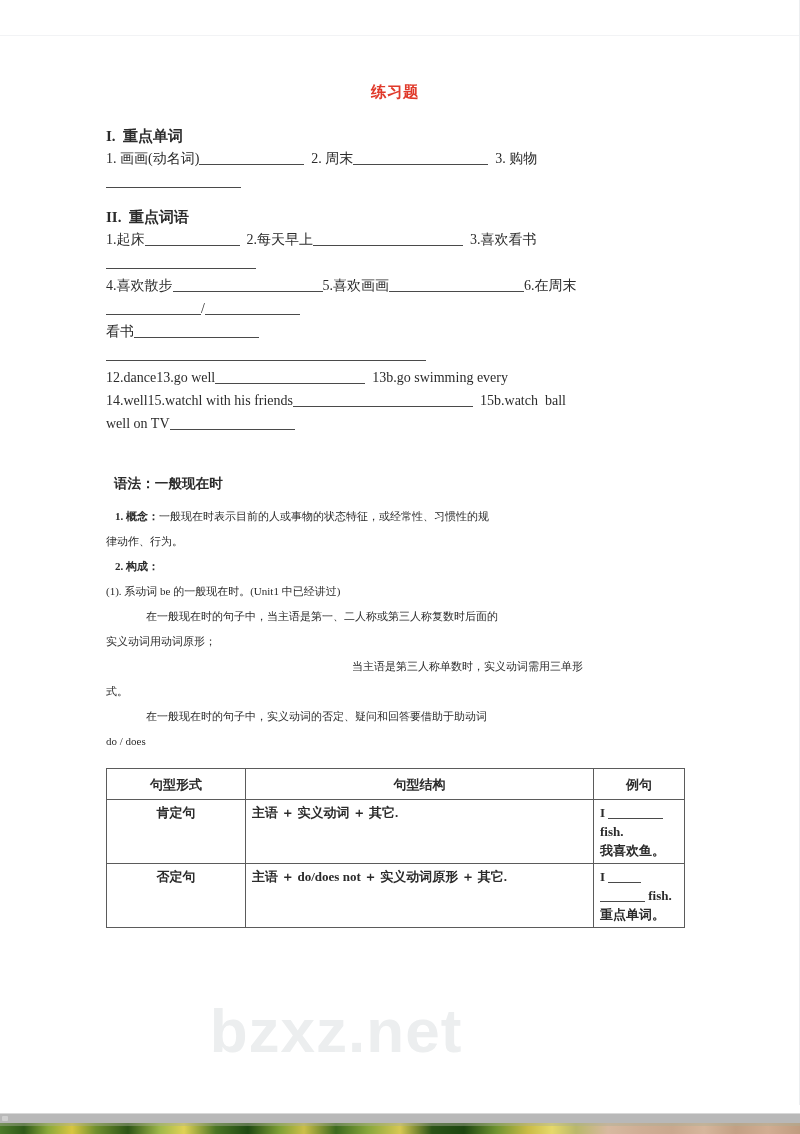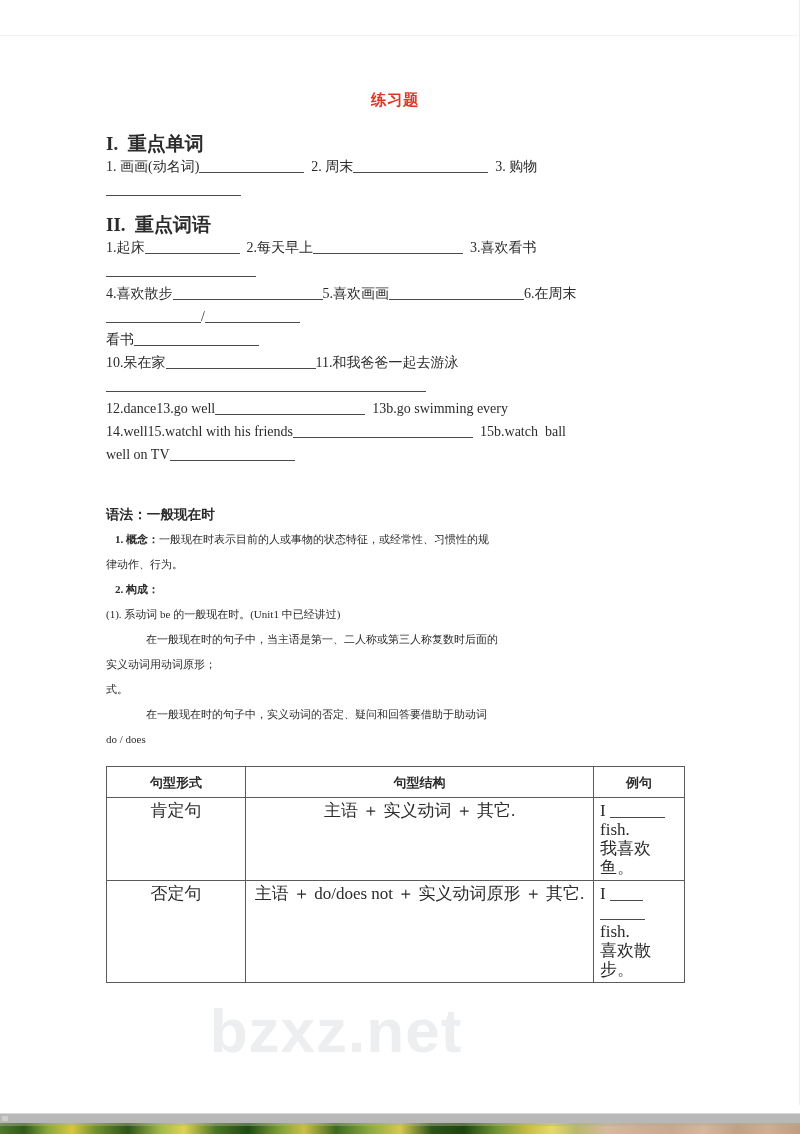--- a/index.html
+++ b/index.html
@@ -52,37 +52,37 @@
     letter-spacing: 1px;
     color: #eceeef;
     user-select: none;
     pointer-events: none;
   }
 
   
   #content {
     position: absolute;
     left: 106px;
-    top: 12px;
+    top: 4px;
     width: 578px;
   }
 
   .doc-title {
     color: #e0392a;
     font-weight: bold;
     font-size: 15.5px;
     text-align: center;
     margin: 0;
     padding-top: 78px;
     letter-spacing: 0.5px;
   }
 
   .sect-head {
     font-weight: bold;
-    font-size: 19px;
+    font-size: 15px;
     margin: 0;
     padding-top: 0;
     line-height: 22px;
   }
   .sect-head .rn { font-family: "Liberation Serif", serif; }
 
   .line {
     font-size: 14px;
     line-height: 23px;
     margin: 0;
@@ -110,21 +110,21 @@
   .gap-top-2 { margin-top: 13px; }
 
   
   .gsec {
     margin-top: 36px;
   }
   .g-title {
     font-weight: bold;
     font-size: 13.6px;
     line-height: 25px;
-    margin: 0;
+    margin: 8px;
   }
   .g-line {
     font-size: 11px;
     line-height: 25px;
     margin: 0;
   }
   .g-line b { font-weight: bold; }
   .indent1 { padding-left: 9px; }
   .indent2 { text-indent: 40px; }
   .indent3 { text-indent: 246px; }
@@ -132,40 +132,40 @@
   
   table.gtable {
     margin-top: 14px;
     border-collapse: collapse;
     width: 578px;
     table-layout: fixed;
   }
   table.gtable td, table.gtable th {
     border: 1px solid #5b5b5b;
     padding: 3px 6px;
-    font-size: 17px;
+    font-size: 13px;
     line-height: 19px;
     vertical-align: top;
-    font-weight: normal;
+    font-weight: bold;
   }
   table.gtable th {
     text-align: center;
     font-weight: bold;
     font-size: 13px;
     height: 24px;
     vertical-align: middle;
     margin-left: 28px;
   }
   td.c-type {
     text-align: center;
     font-weight: bold;
     font-size: 13px;
     vertical-align: middle;
   }
-  td.c-struct { font-size: 12.8px; text-align: center; }
+  td.c-struct { font-size: 12.8px; }
   td.c-ex { font-size: 12.8px; }
   .row-tall td { height: 52px; }
   .ebl {
     display: inline-block;
     border-bottom: 1px solid #4a4a4a;
     height: 12px;
     vertical-align: -2px;
   }
   .e55 { width: 55px; }
   .e35 { width: 33px; }
@@ -255,23 +255,20 @@
     </p>
     <p class="line">
       <span class="bl w95"></span>/<span class="bl w95"></span>
     </p>
 
     <p class="line">
       <span>看书</span><span class="bl w125"></span>
     </p>
 
     <p class="line">
-      <span>10.</span><span>呆在家</span><span class="bl w150"></span><span>11.</span><span>和我爸爸一起去游泳</span>
-    </p>
-    <p class="line">
       <span class="bl w320"></span>
     </p>
 
     <p class="line">
       <span>12.</span><span>dance</span><span>13.</span><span>go well</span><span class="bl w150"></span>&nbsp;&nbsp;<span>13b.</span><span>go swimming every</span>
     </p>
 
     <p class="line">
       <span>14.</span><span>well</span><span>15.</span><span>watchl  with  his  friends</span><span class="bl w180"></span>&nbsp;&nbsp;<span>15b.</span><span>watch&nbsp; ball</span>
     </p>
@@ -289,20 +286,21 @@
 
       <p class="g-line indent1">
         <b>2. 构成：</b>
       </p>
 
       <p class="g-line">(1).  系动词 be 的一般现在时。(Unit1 中已经讲过)</p>
 
       <p class="g-line indent2">在一般现在时的句子中，当主语是第一、二人称或第三人称复数时后面的</p>
       <p class="g-line">实义动词用动词原形；</p>
 
+      <p class="g-line indent3">当主语是第三人称单数时，实义动词需用三单形</p>
       <p class="g-line">式。</p>
 
       <p class="g-line indent2">在一般现在时的句子中，实义动词的否定、疑问和回答要借助于助动词</p>
       <p class="g-line">do / does</p>
     </div>
 
     <table class="gtable">
       <colgroup>
         <col style="width:139px">
         <col style="width:348px">
@@ -327,21 +325,21 @@
           </td>
         </tr>
         <tr class="row-tall">
           <td class="c-type">否定句</td>
           <td class="c-struct">主语 ＋ do/does not ＋ 实义动词原形 ＋ 其它.</td>
           <td class="c-ex">
             <span>I</span>
             <span class="ebl e35"></span>
             <span class="ebl e45"></span>
             <span>fish.</span><br>
-            <span>喜欢散步。</span>
+            <span>重点单词。</span>
           </td>
         </tr>
       </tbody>
     </table>
 
   </div>
 
   <div id="scrollbar-strip">
     <div id="scroll-left-cap"></div>
   </div>

